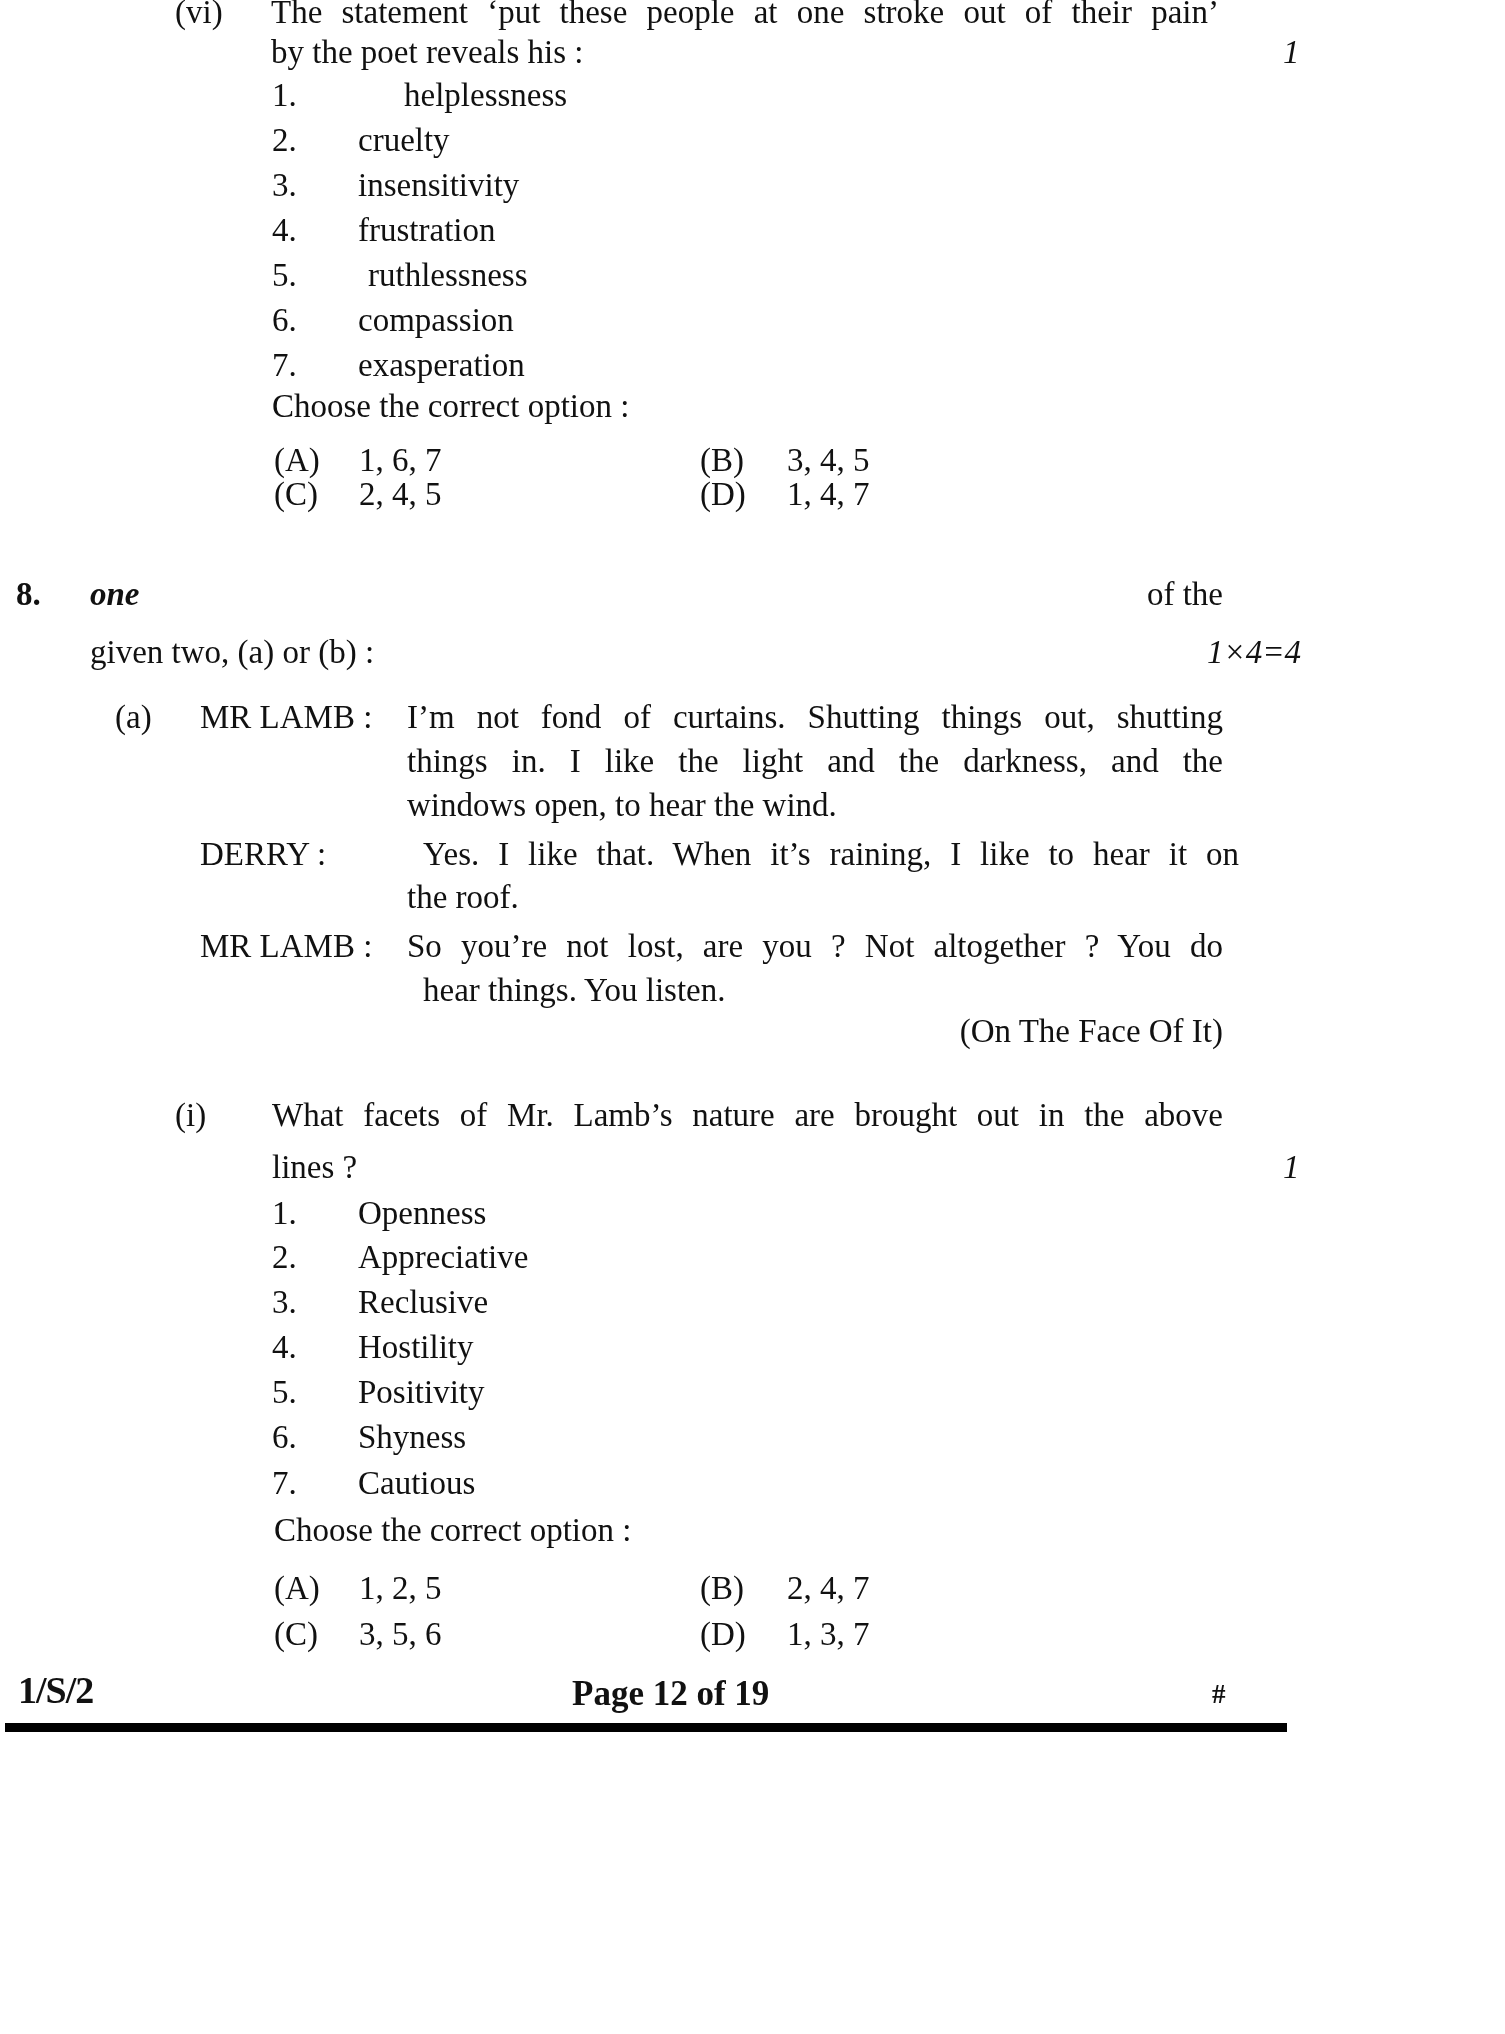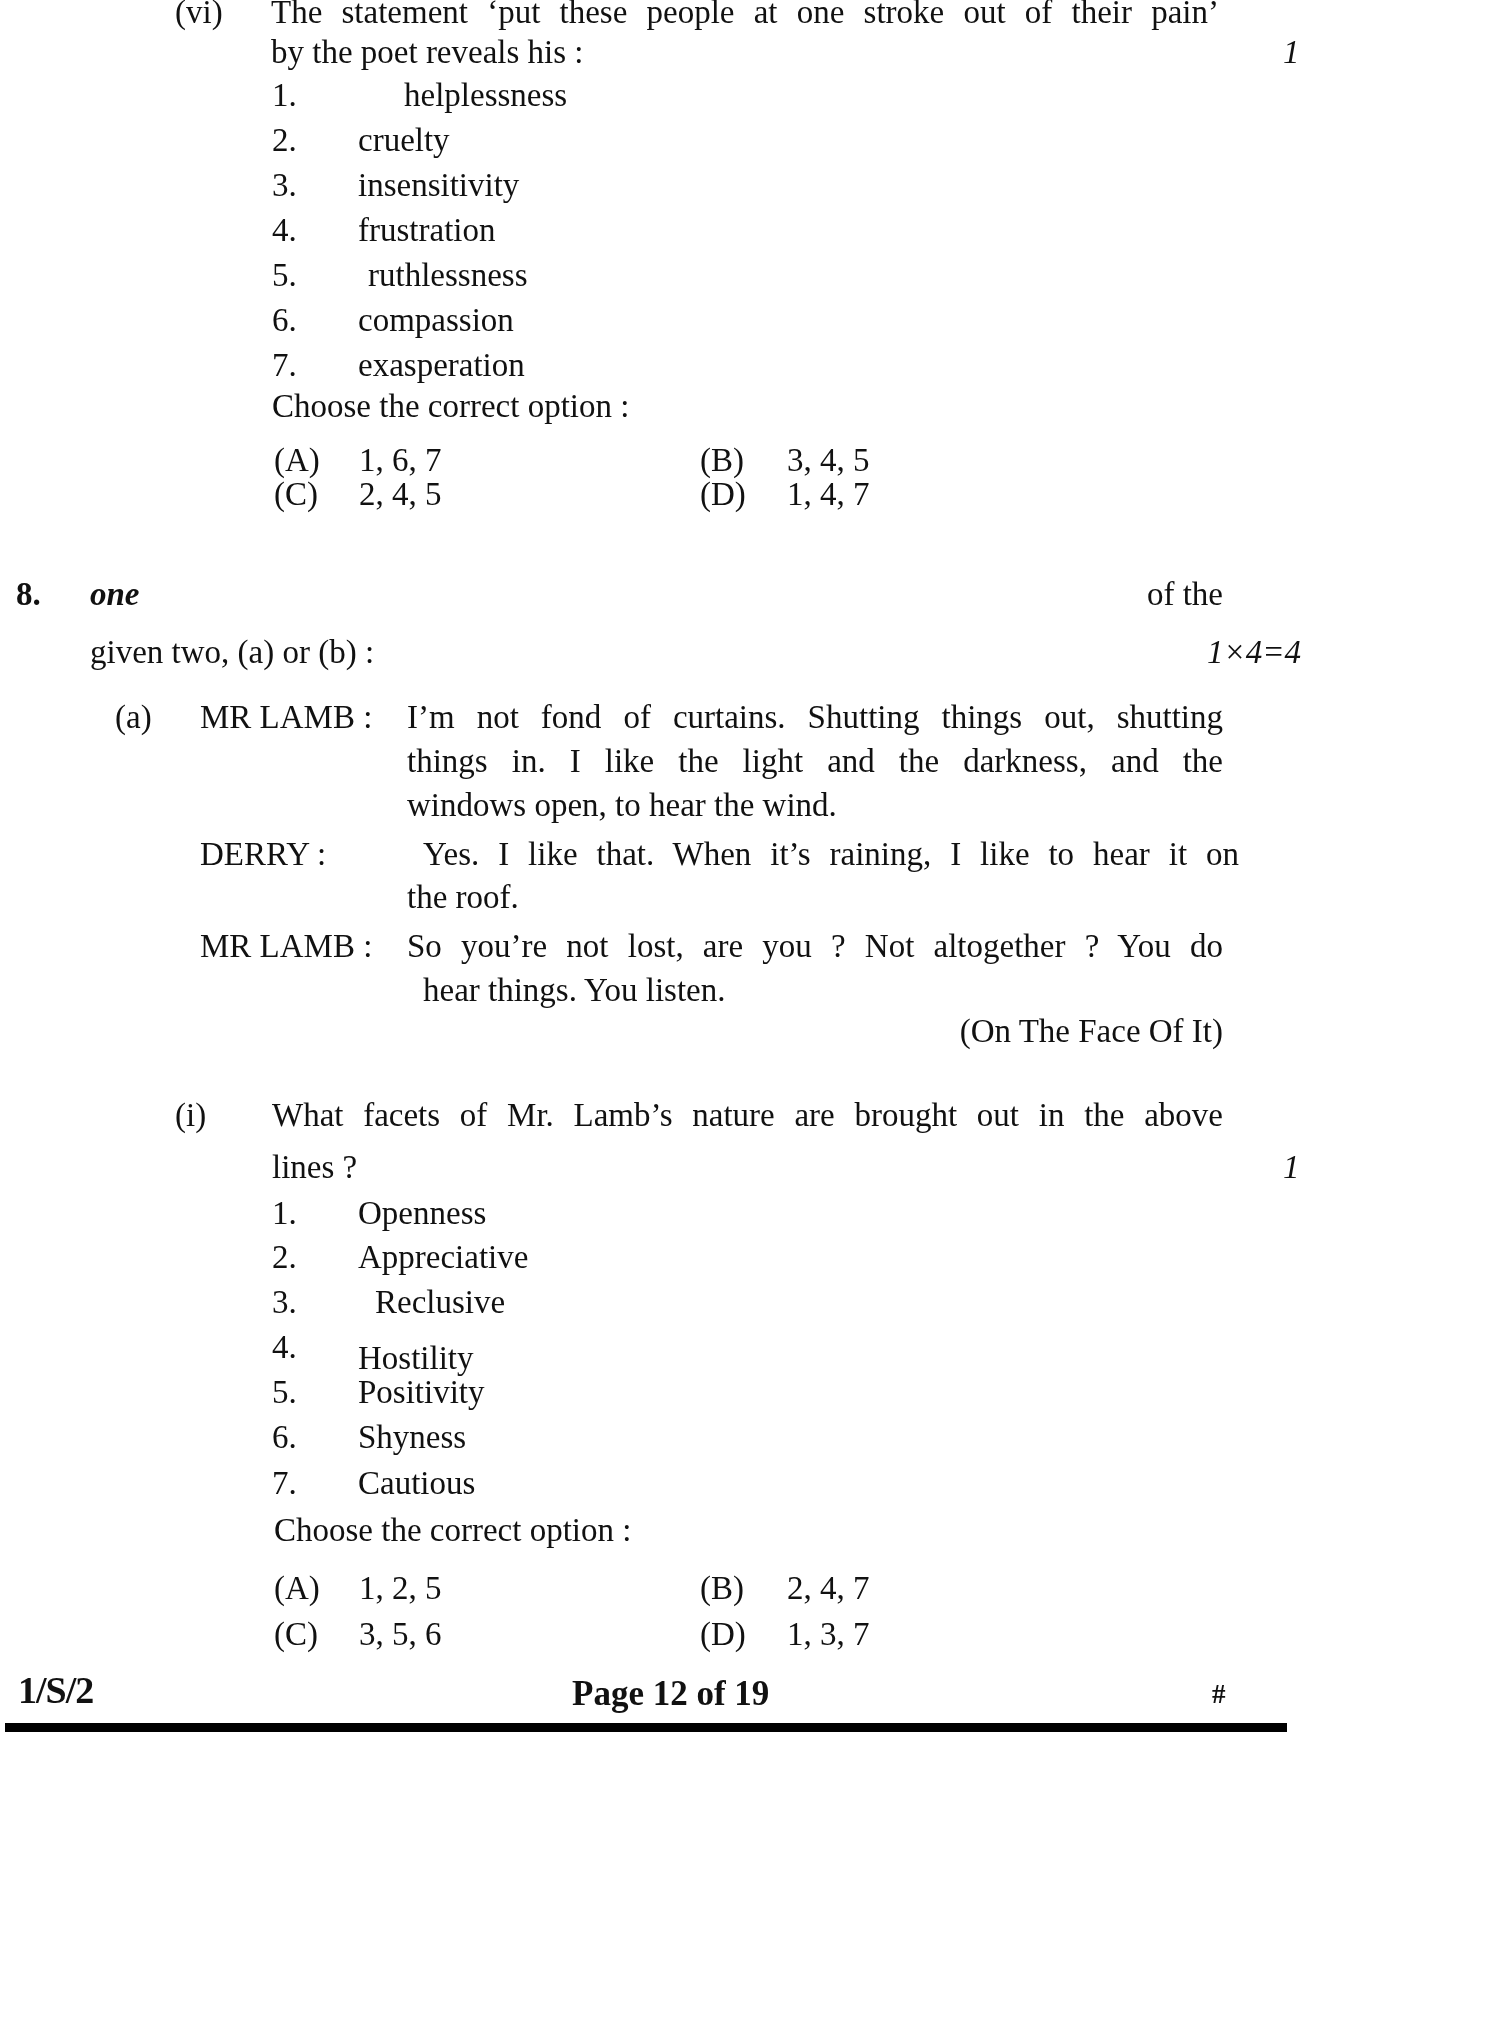--- a/index.html
+++ b/index.html
@@ -86,23 +86,23 @@
     <div class="ln just" style="left:272px; top:1096px; width:951px;">What facets of Mr. Lamb’s nature are brought out in the above</div>
     <div class="ln" style="left:272px; top:1148px;">lines ?</div>
     <div class="mark" style="left:1283px; top:1148px;">1</div>
 
     <div>
       <div class="ln" style="left:272px; top:1194px;">1.</div>
       <div class="ln" style="left:358px; top:1194px;">Openness</div>
       <div class="ln" style="left:272px; top:1238px;">2.</div>
       <div class="ln" style="left:358px; top:1238px;">Appreciative</div>
       <div class="ln" style="left:272px; top:1283px;">3.</div>
-      <div class="ln" style="left:358px; top:1283px;margin-left:17px;">Reclusive</div>
+      <div class="ln" style="left:358px; top:1283px;">Reclusive</div>
       <div class="ln" style="left:272px; top:1328px;">4.</div>
-      <div class="ln" style="left:358px; top:1328px;margin-top:11px;">Hostility</div>
+      <div class="ln" style="left:358px; top:1328px;">Hostility</div>
       <div class="ln" style="left:272px; top:1373px;">5.</div>
       <div class="ln" style="left:358px; top:1373px;">Positivity</div>
       <div class="ln" style="left:272px; top:1418px;">6.</div>
       <div class="ln" style="left:358px; top:1418px;">Shyness</div>
       <div class="ln" style="left:272px; top:1464px;">7.</div>
       <div class="ln" style="left:358px; top:1464px;">Cautious</div>
     </div>
 
     <div class="ln" style="left:274px; top:1511px;">Choose the correct option :</div>
 

